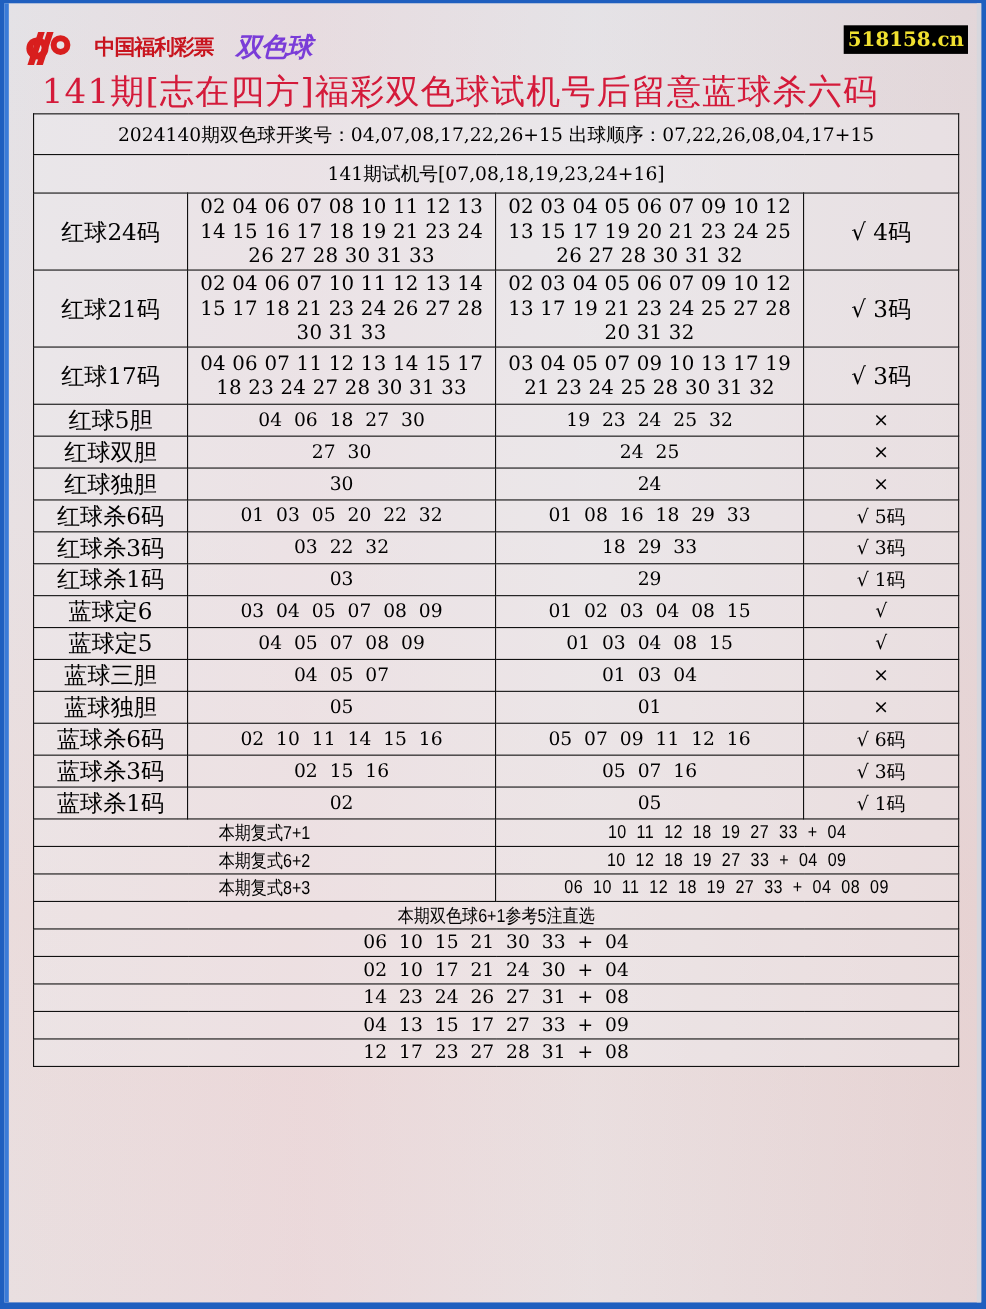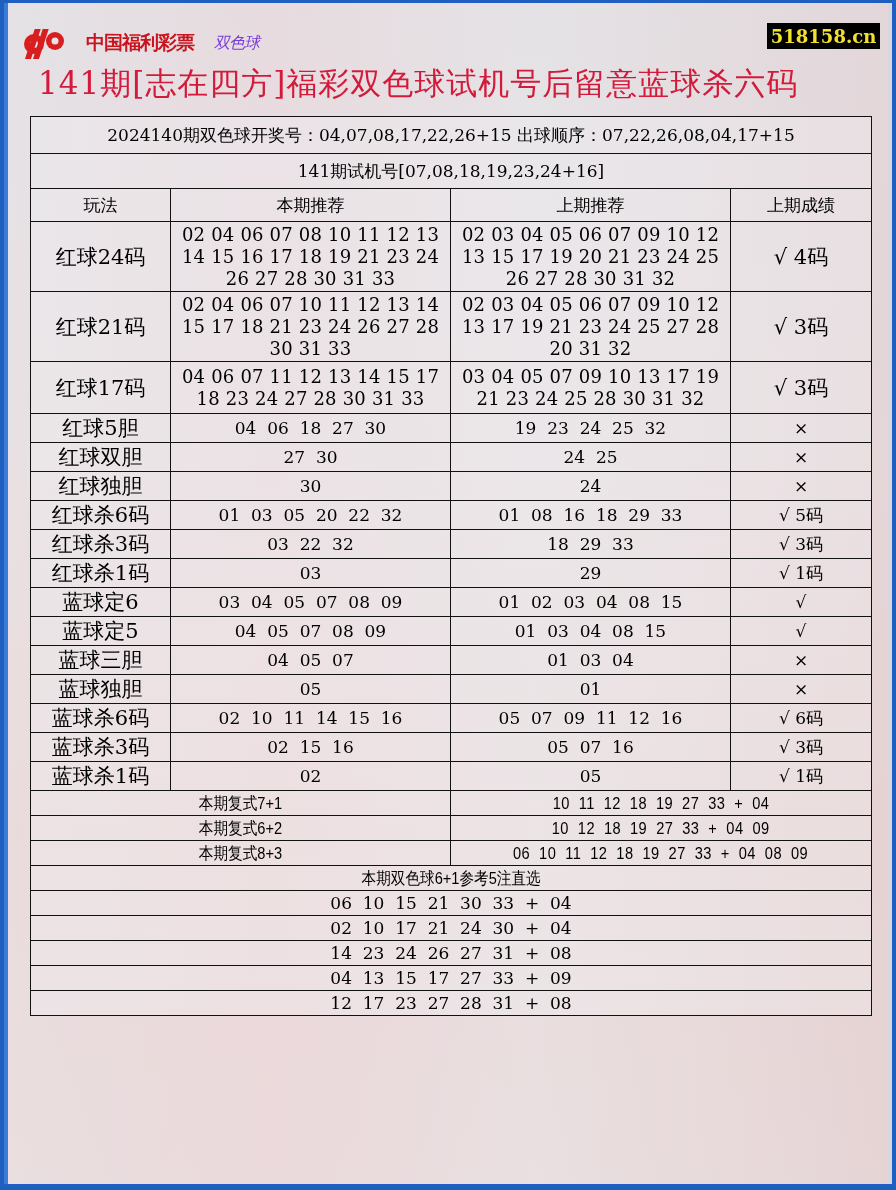--- a/index.html
+++ b/index.html
@@ -18,33 +18,33 @@
     content:""; position:absolute; left:0; top:0; width:4px; height:100%; background:#3a7bd8;
   }
   .frame::after {
     content:""; position:absolute; right:0; top:0; width:4px; height:100%; background:#d7d7dd;
   }
   .logo {
     position:absolute; left:18px; top:22px; display:flex; align-items:center; gap:20px;
   }
   .logo-mark { width:44px; height:36px; position:relative; }
   .logo-text-cn { font-family:"DejaVu Sans", sans-serif; font-weight:bold; font-size:19px; color:#c8141e; letter-spacing:-1px; }
-  .logo-text-ssq { font-family:"DejaVu Sans", sans-serif; font-weight:normal; font-style:italic; font-size:16px; color:#7a3cd8; letter-spacing:-1px; }
+  .logo-text-ssq { font-family:"DejaVu Sans", sans-serif; font-weight:bold; font-style:italic; font-size:24px; color:#7a3cd8; letter-spacing:-1px; }
   .site-badge {
     position:absolute; left:763px; top:20px; width:113px; height:26px;
     background:#000; color:#f0e030; font-family:"DejaVu Serif", serif; font-weight:bold; font-size:18px;
     display:flex; align-items:center; justify-content:center;
   }
   .page-title {
     position:absolute; left:34px; top:60px; width:830px; text-align:left;
     color:#d41a3a; font-size:31px; letter-spacing:1px; white-space:nowrap;
     font-family:"DejaVu Serif", "Liberation Serif", serif;
   }
   table.main {
-    position:absolute; left:30px; top:116px; width:841px;
+    position:absolute; left:30px; top:103px; width:841px;
     border-collapse:collapse; table-layout:fixed;
     font-size:17px; color:#000;
   }
   table.main td {
     border:1.5px solid #111; padding:0; text-align:center; vertical-align:middle;
     background:rgba(240,240,244,0.35);
   }
   .h34 { height:25px; }
   td.nums-multi { text-align:left; padding-left:2px; line-height:22px; font-size:18px; letter-spacing:0.2px; }
   td.nums-multi span { display:block; white-space:pre; }
@@ -86,26 +86,20 @@
       <col style="width:280px">
       <col style="width:141px">
   </colgroup>
   <tbody>
       <tr style="height:37px">
     <td colspan="4">2024140期双色球开奖号：04,07,08,17,22,26+15 出球顺序：07,22,26,08,04,17+15</td>
   </tr>
   <tr style="height:35px">
     <td colspan="4">141期试机号[07,08,18,19,23,24+16]</td>
   </tr>
-  <tr style="height:33px">
-    <td>玩法</td>
-    <td>本期推荐</td>
-    <td>上期推荐</td>
-    <td>上期成绩</td>
-  </tr>
 
   <tr style="height:70px">
     <td class="label">红球24码</td>
     <td class="nums-multi">
       <span>02 04 06 07 08 10 11 12 13</span>
       <span>14 15 16 17 18 19 21 23 24</span>
       <span>26 27 28 30 31 33</span>
     </td>
     <td class="nums-multi">
       <span>02 03 04 05 06 07 09 10 12</span>

